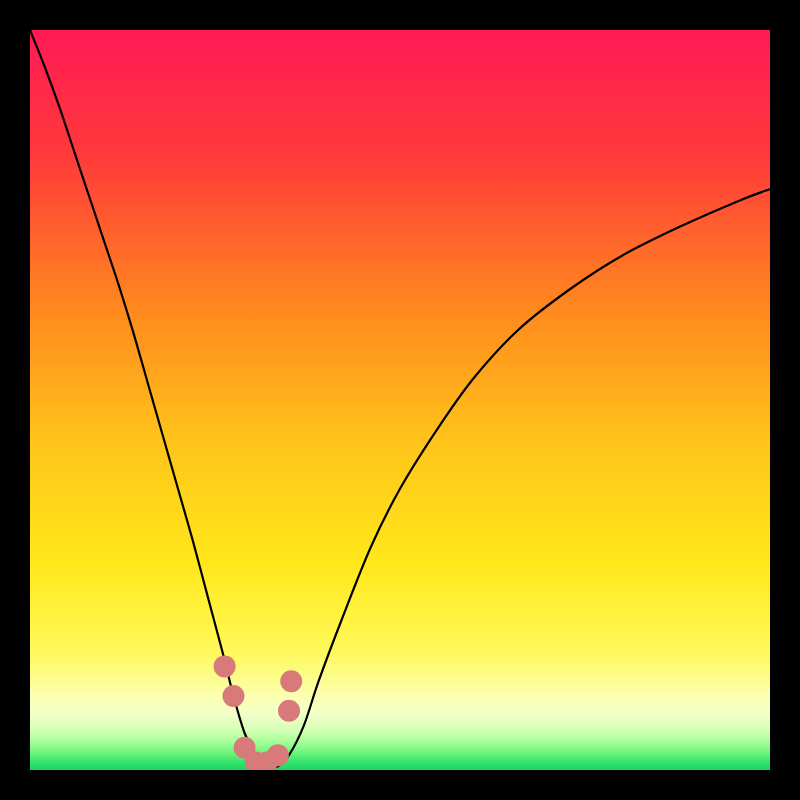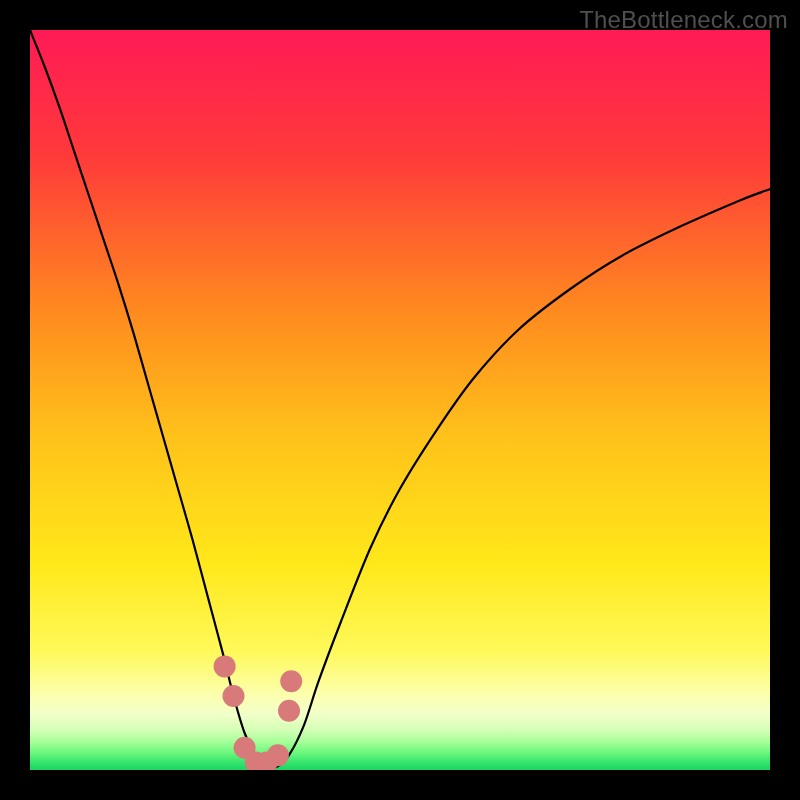--- a/index.html
+++ b/index.html
@@ -34,21 +34,20 @@
     width: 740px;
     height: 740px;
   }
   svg { display: block; }
 </style>
 </head>
 <body>
 
 <div class="outer">
 
-  <div class="watermark">TheBottleneck.com</div>
 
   <div class="plot-wrap">
     <svg id="plot-svg" width="740" height="740" viewBox="0 0 740 740">
       <defs>
         <linearGradient id="bg-grad" x1="0" y1="0" x2="0" y2="1">
             <stop offset="0%" stop-color="#ff1a55"></stop>
             <stop offset="17%" stop-color="#ff3a3a"></stop>
             <stop offset="38%" stop-color="#ff8a1f"></stop>
             <stop offset="55.00000000000001%" stop-color="#ffc21a"></stop>
             <stop offset="72%" stop-color="#ffe81a"></stop>

